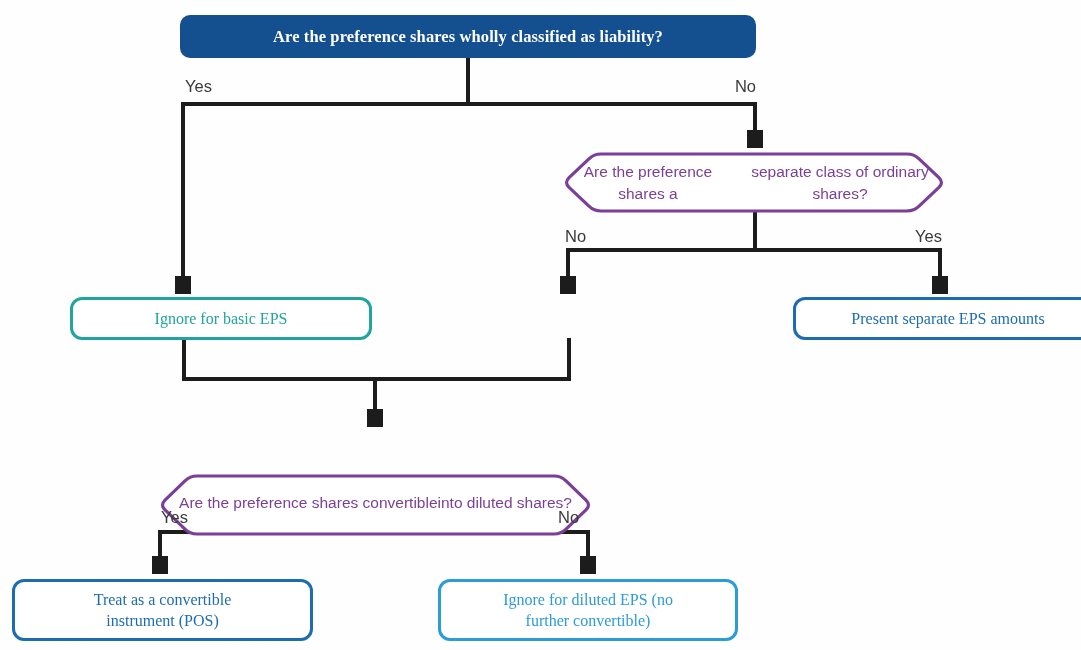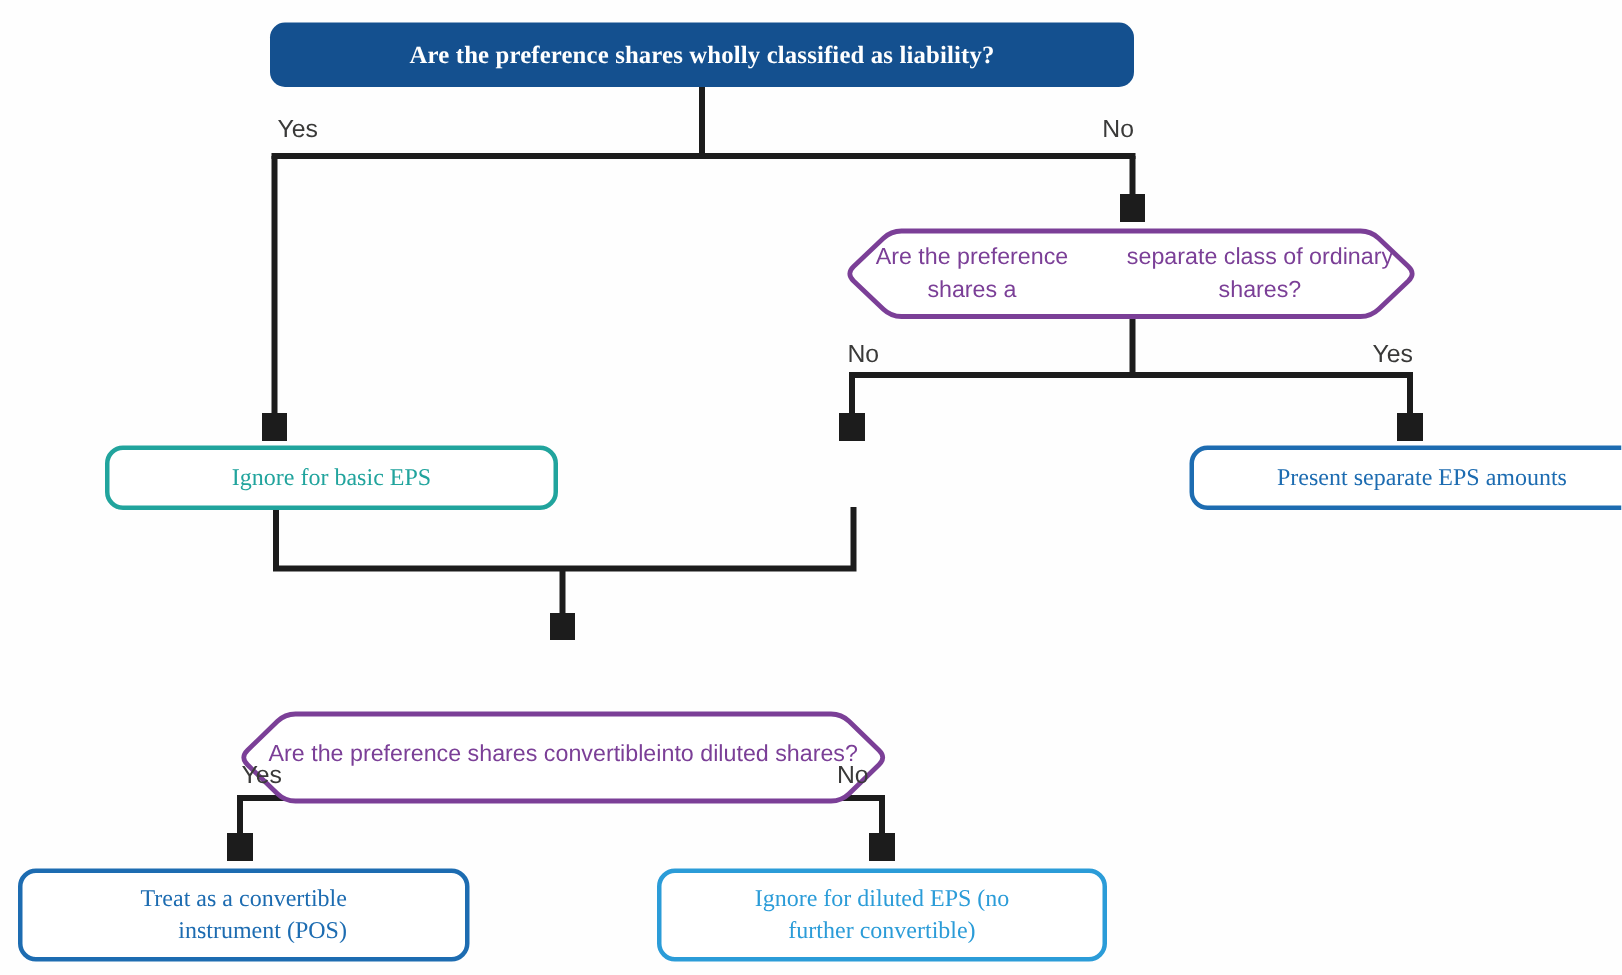--- a/index.html
+++ b/index.html
@@ -20,21 +20,21 @@
 
   .outcome{border:3px solid;border-radius:12px;font-size:16px;line-height:21px;}
   .teal{border-color:var(--basic_eps_border,#21a49d);color:var(--basic_eps_border,#21a49d);margin-left:37px;}
   #out-ignore-basic{left:33px;top:297px;width:302px;height:43px;}
   #out-adjust-numerator{left:418px;top:297px;width:300px;height:43px;}
   #out-present-separate{
     left:793px;top:297px;width:310px;height:43px;
     border-color:var(--separate_eps_border,#1d6cb1);color:var(--separate_eps_border,#1d6cb1);
   }
   #out-convertible{left:12px;top:579px;width:301px;height:62px;
-    border-color:var(--separate_eps_border,#1d6cb1);color:var(--separate_eps_border,#1d6cb1);text-align:right;}
+    border-color:var(--separate_eps_border,#1d6cb1);color:var(--separate_eps_border,#1d6cb1);}
   #out-ignore-diluted{left:438px;top:579px;width:300px;height:62px;
     border-color:var(--diluted_eps_border,#2b9cd8);color:var(--diluted_eps_border,#2b9cd8);}
 
   .hex{position:absolute;}
   #hex-separate-class{left:562px;top:152px;width:384px;height:61px;}
   #hex-convertible{left:158px;top:430px;width:435px;height:58px;margin-top:44px;}
   .hex svg{position:absolute;left:0;top:0;overflow:visible;}
   .hex .hextext{
     position:absolute;left:0;top:0;right:0;bottom:0;
     display:flex;flex-direction:row;align-items:center;justify-content:center;

